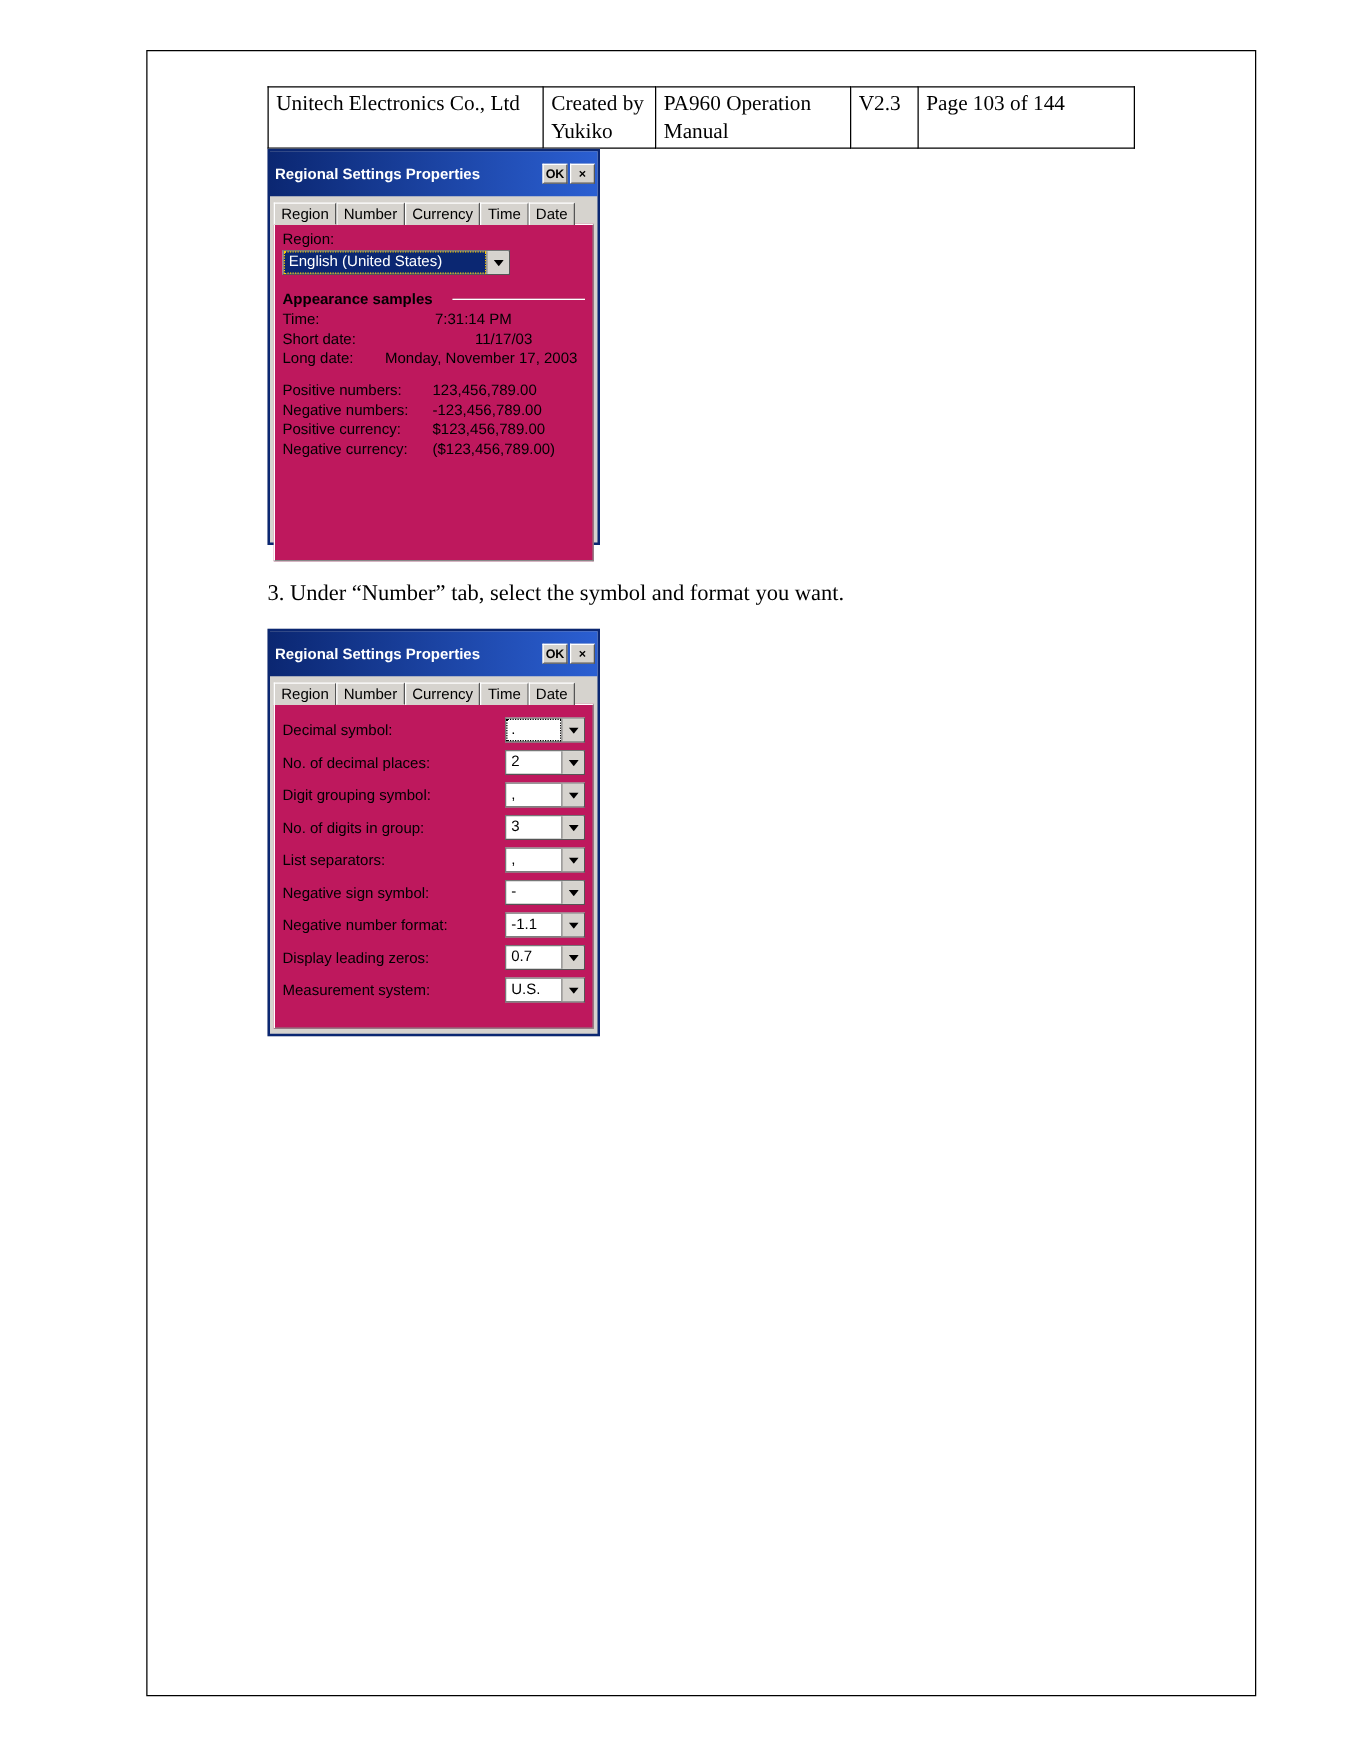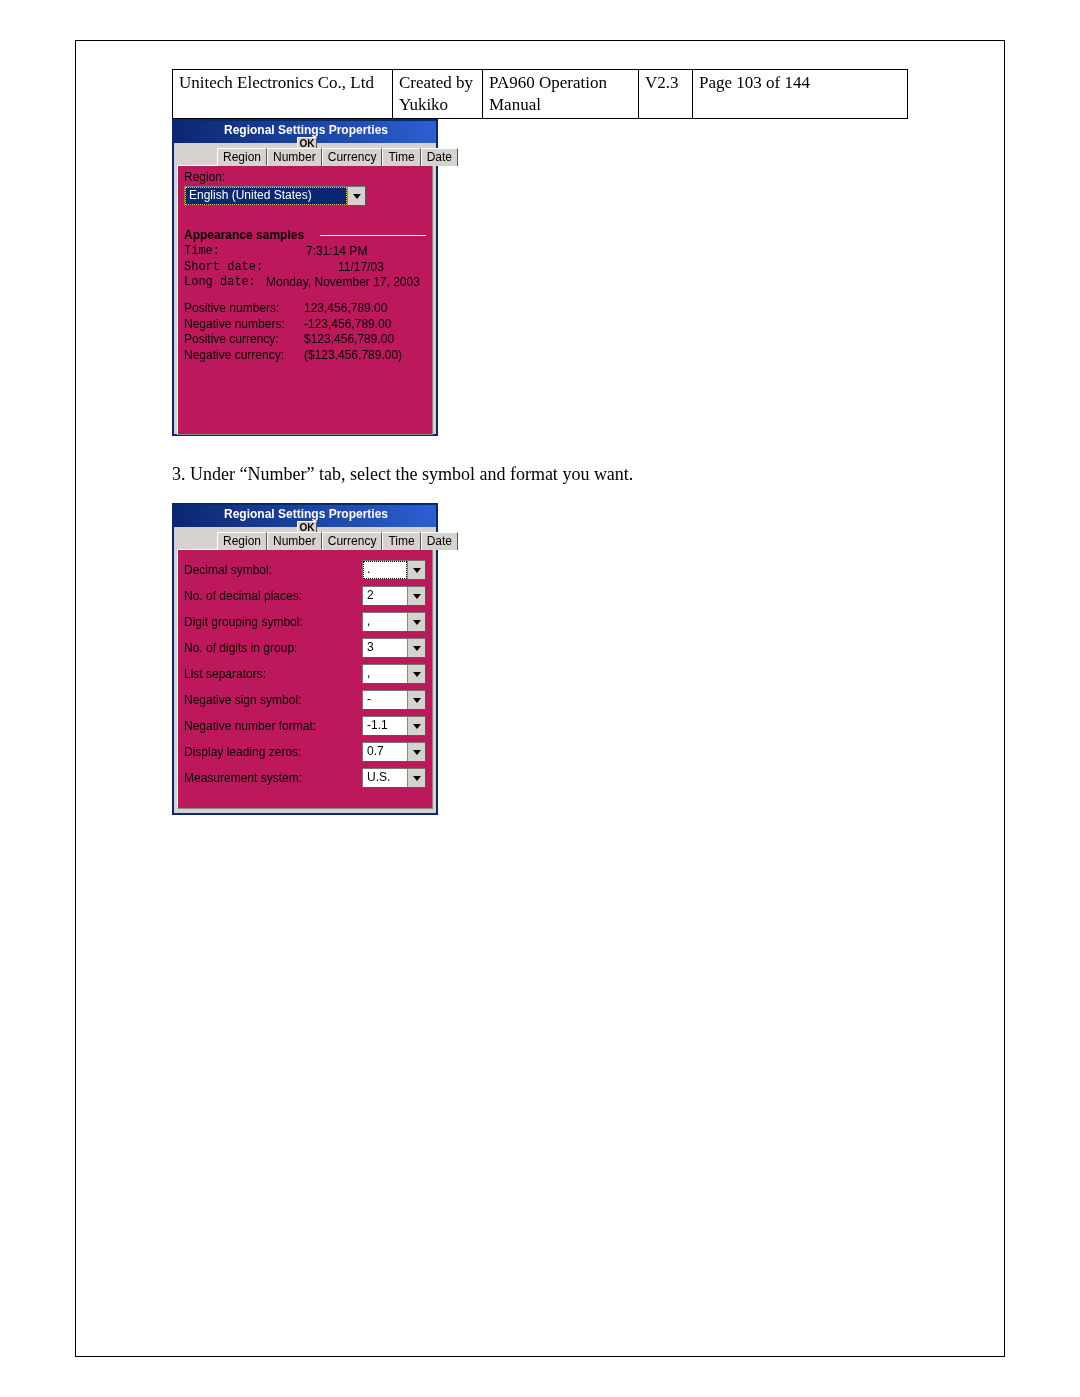--- a/index.html
+++ b/index.html
@@ -6,21 +6,21 @@
   body {
     margin: 0;
     background: #fff;
     font-family: "Times New Roman", serif;
     font-size: 18px;
     color: #000;
   }
   .page {
     width: 1080px;
     height: 1397px;
-    padding: 40px 75px 40px 75px;
+    padding: 40px 75px 40px 117px;
     position: relative;
   }
   .inner {
     border: 1px solid #000;
     height: 100%;
     padding: 28px 96px 28px 96px;
   }
   .header-table {
     border-collapse: collapse;
     width: 100%;
@@ -46,22 +46,21 @@
     color: #000;
   }
   .titlebar {
     background: linear-gradient(to right, #0b2772, #2b5fd2);
     color: #fff;
     display: flex;
     align-items: center;
     padding: 2px 2px 2px 4px;
     font-weight: bold;
     font-size: 12px;
-    height: 22px;
-    flex-direction: column;
+    height: 36px;
   }
   .titlebar .title { flex: 1; white-space: nowrap; }
   .titlebtn {
     background: #d6d3ce;
     border: 1px solid #fff;
     border-right-color: #555;
     border-bottom-color: #555;
     color: #000;
     width: 20px;
     height: 16px;
@@ -70,21 +69,20 @@
     display: inline-flex;
     align-items: center;
     justify-content: center;
     margin-left: 2px;
     font-family: Tahoma, Arial, sans-serif;
   }
   .tabstrip {
     display: flex;
     padding: 4px 3px 0 3px;
     gap: 0;
-    margin-left: 40px;
   }
   .tab {
     background: #d6d3ce;
     border: 1px solid #555;
     border-bottom: none;
     border-top-color: #fff;
     border-left-color: #fff;
     padding: 1px 5px;
     font-size: 12px;
     position: relative;
@@ -131,38 +129,38 @@
     background: #d6d3ce;
     border-left: 1px solid #888;
     display: flex;
     align-items: center;
     justify-content: center;
   }
   .dd-btn svg { width: 8px; height: 5px; }
   .fieldset-label {
     font-weight: bold;
     font-size: 12px;
-    margin-top: 22px;
+    margin-top: 12px;
     display: flex;
     align-items: center;
     gap: 16px;
   }
   .fieldset-label .line {
     flex: 1;
     height: 1px;
     background: #888;
     border-bottom: 1px solid #fff;
   }
   .samples {
     font-size: 12px;
     line-height: 1.3;
     margin-top: 2px;
   }
   .samples .row { display: flex; }
-  .samples .lbl { width: 82px; font-family: Liberation Mono, monospace; }
+  .samples .lbl { width: 82px; }
   .samples .val { }
   .samples .lbl2 { width: 120px; }
   .formrow {
     display: flex;
     align-items: center;
     margin: 6px 0;
     gap: 6px;
   }
   .formrow .flabel { flex: 1; font-size: 12px; white-space: nowrap; }
   .formrow .dropdown { width: 64px; }

